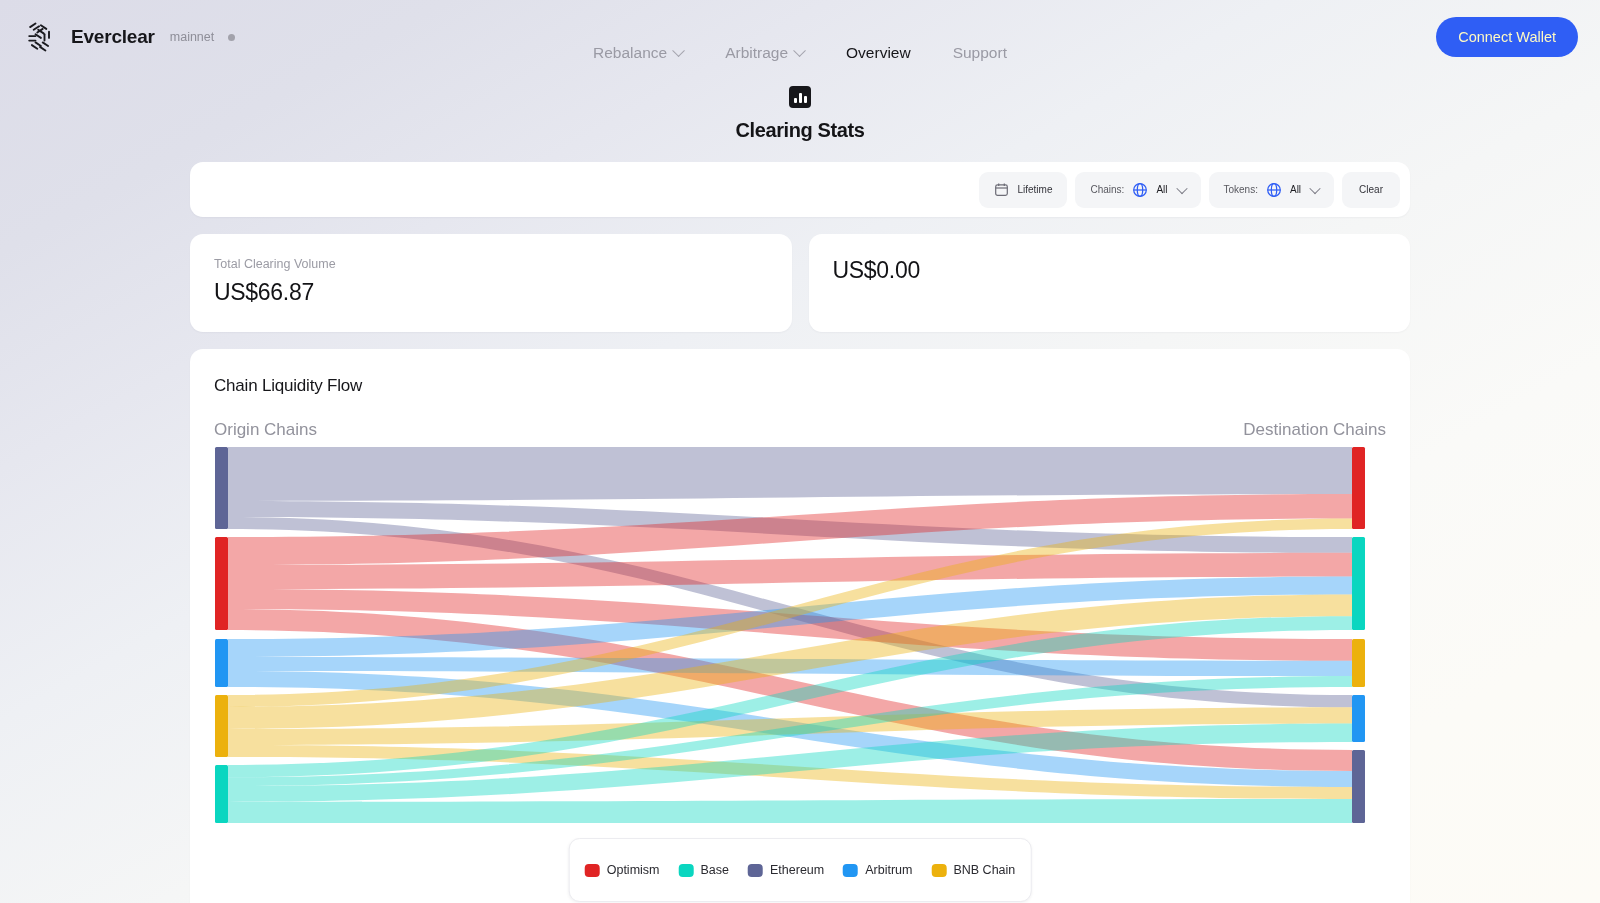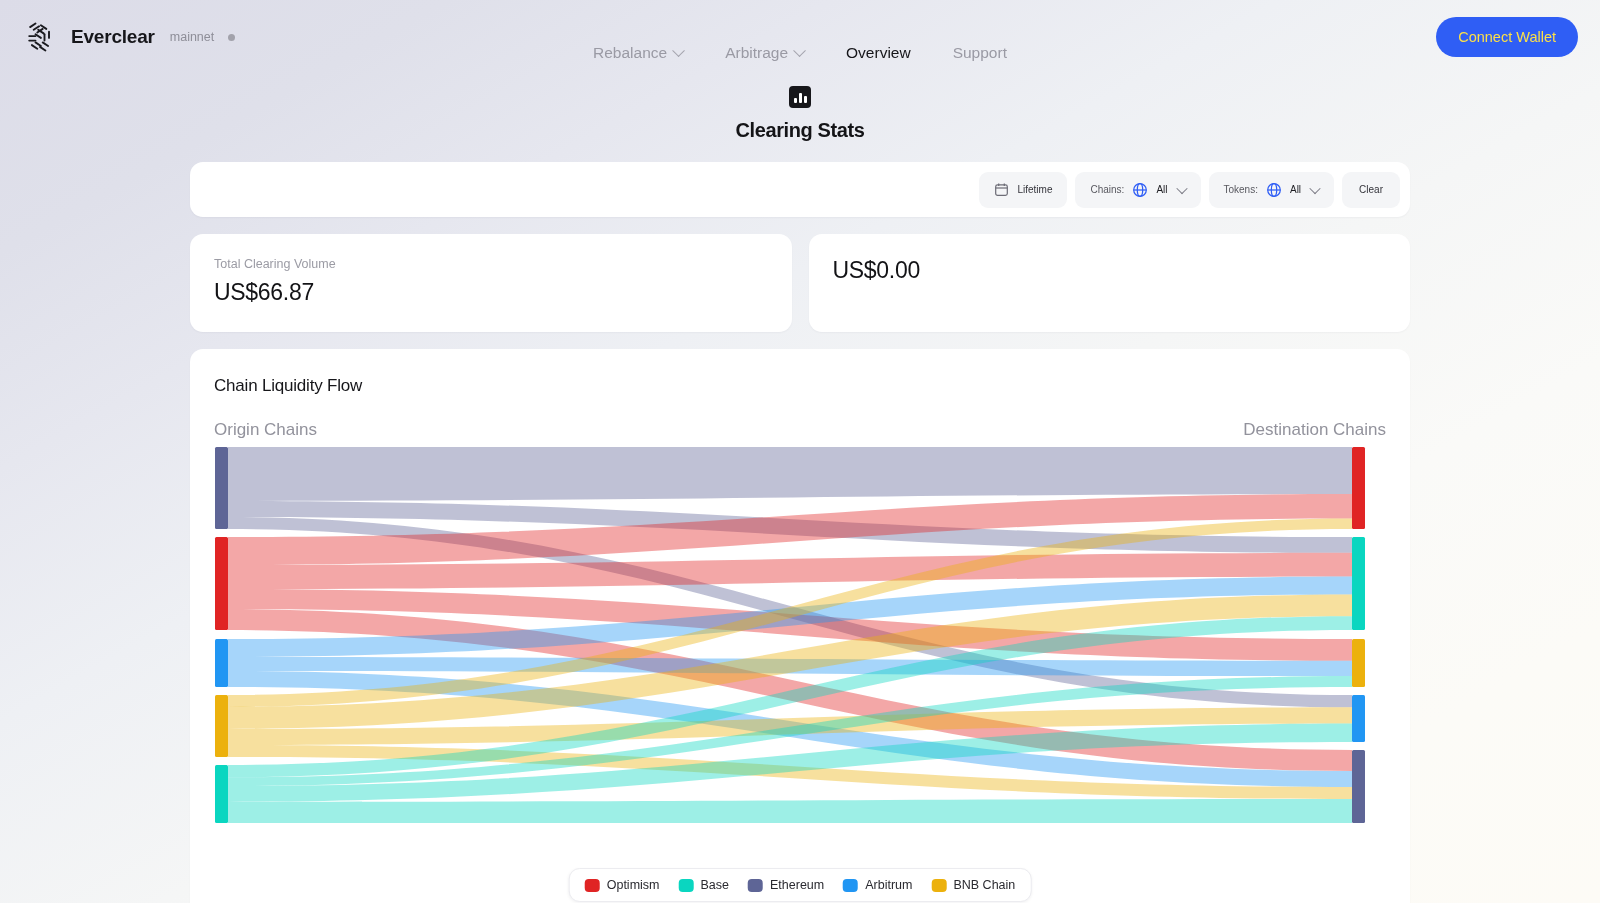--- a/index.html
+++ b/index.html
@@ -88,21 +88,21 @@
     border-right: 1.6px solid currentColor;
     border-bottom: 1.6px solid currentColor;
     transform: rotate(45deg) translate(-2px, -2px);
     opacity: .85;
   }
 
   .connect-wallet {
     position: absolute;
     right: 22px;
     background: #2f5ef5;
-    color: #fde047;
+    color: #fef9c3;
     border: none;
     border-radius: 22px;
     font-size: 14.5px;
     font-family: inherit;
     font-weight: 500;
     padding: 12px 22px;
     cursor: pointer;
   }
 
   
@@ -230,21 +230,21 @@
   svg.sankey { display: block; }
 
   .legend {
     position: absolute;
     left: 50%;
     bottom: 14px;
     transform: translateX(-50%);
     background: #fff;
     border: 1px solid #ececf0;
     border-radius: 11px;
-    padding: 9px 15px;
+    padding: 24px 15px;
     display: flex;
     align-items: center;
     gap: 19px;
     box-shadow: 0 1px 3px rgba(20,20,40,.05);
   }
   .legend-item {
     display: flex;
     align-items: center;
     gap: 7px;
     font-size: 12.5px;

